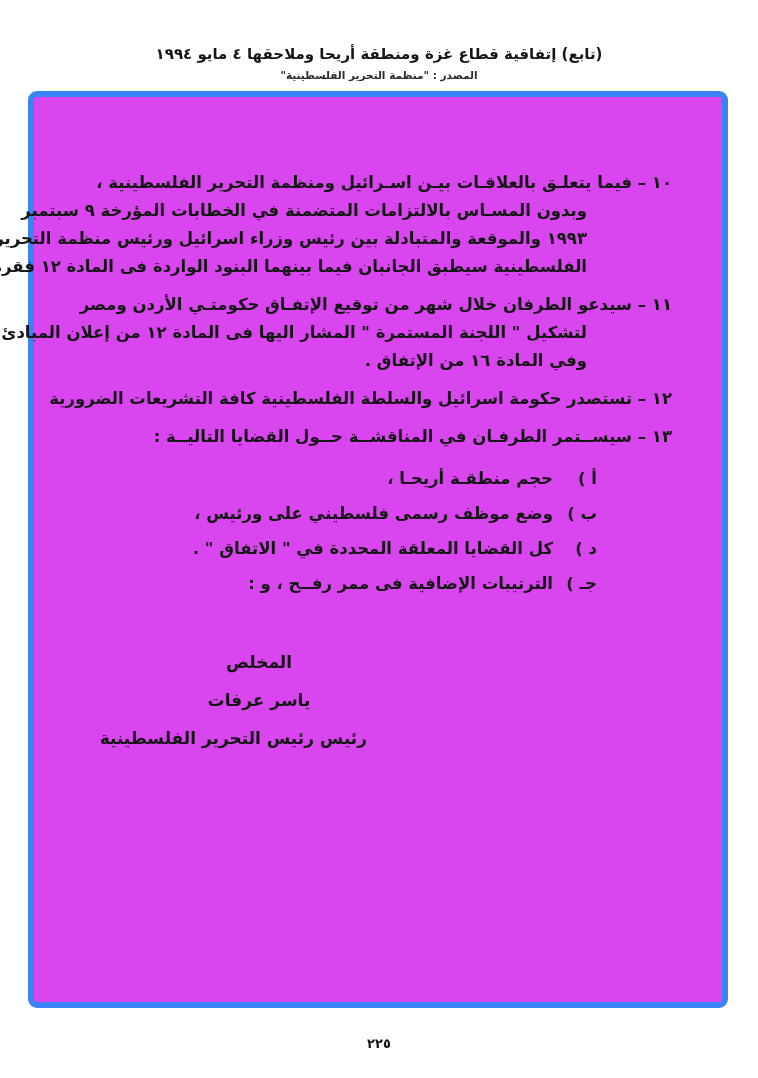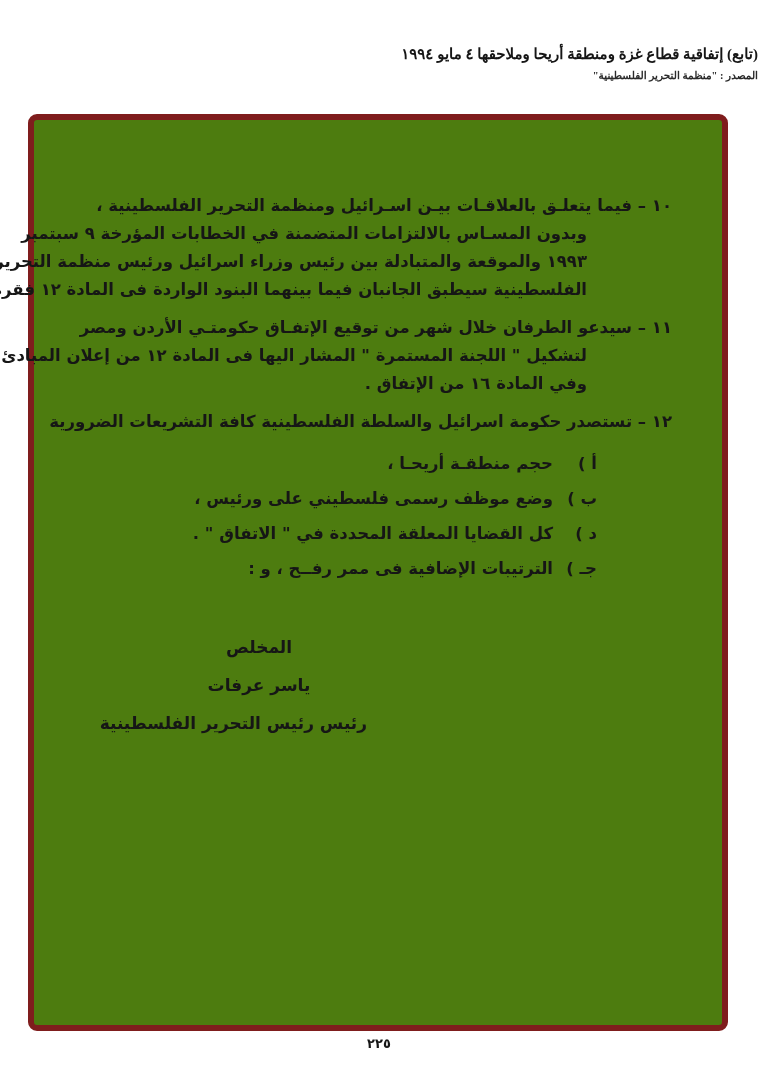--- a/index.html
+++ b/index.html
@@ -14,44 +14,44 @@
     background: #ffffff;
     font-family: "DejaVu Sans", sans-serif;
     color: #161616;
     overflow: hidden;
   }
   .page-header {
     position: absolute;
     top: 44px;
     left: 0;
     width: 100%;
+    text-align: center;
     direction: rtl;
-    font-family: Liberation Serif, serif;
   }
   .header-title {
     font-size: 15px;
     font-weight: bold;
     line-height: 20px;
   }
   .header-source {
     font-size: 10.5px;
     font-weight: bold;
     margin-top: 5px;
     color: #2a2a2a;
   }
   .frame {
     position: absolute;
     left: 28px;
-    top: 114px;
+    top: 91px;
     width: 700px;
     height: 917px;
     box-sizing: border-box;
-    border: 6px solid #7f1d1d;
+    border: 6px solid #3b82f6;
     border-radius: 9px;
-    background: #4d7c0f;
+    background: #d946ef;
   }
   .content {
     direction: rtl;
     padding: 72px 50px 0 60px;
   }
   .item { margin-bottom: 10px; }
   .line {
     font-size: 16.5px;
     font-weight: bold;
     line-height: 28px;
@@ -121,20 +121,23 @@
       <div class="item">
         <div class="line first">١١ – سيدعو الطرفان خلال شهر من توقيع الإتفـاق حكومتـي الأردن ومصر</div>
         <div class="line cont">لتشكيل " اللجنة المستمرة " المشار اليها فى المادة ١٢ من إعلان المبادئ</div>
         <div class="line cont">وفي المادة ١٦ من الإتفاق .</div>
       </div>
 
       <div class="item">
         <div class="line first">١٢ – تستصدر حكومة اسرائيل والسلطة الفلسطينية كافة التشريعات الضرورية</div>
       </div>
 
+      <div class="item">
+        <div class="line first">١٣ – سيســتمر الطرفـان في المناقشــة حــول القضايا التاليــة :</div>
+      </div>
 
       <div class="sub-items">
         <div class="sub-line">
           <span class="sub-marker">أ )</span><span class="sub-text">حجم منطقـة أريحـا ،</span>
         </div>
         <div class="sub-line">
           <span class="sub-marker">ب )</span><span class="sub-text">وضع موظف رسمى فلسطيني على ورئيس ،</span>
         </div>
         <div class="sub-line">
           <span class="sub-marker">د )</span><span class="sub-text">كل القضايا المعلقة المحددة في " الاتفاق " .</span>

